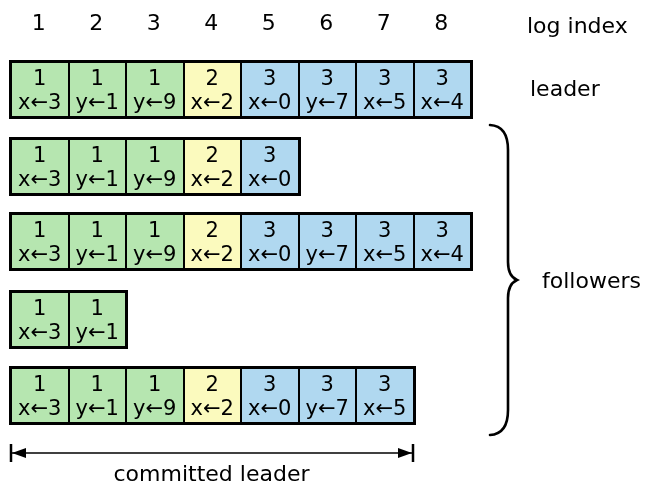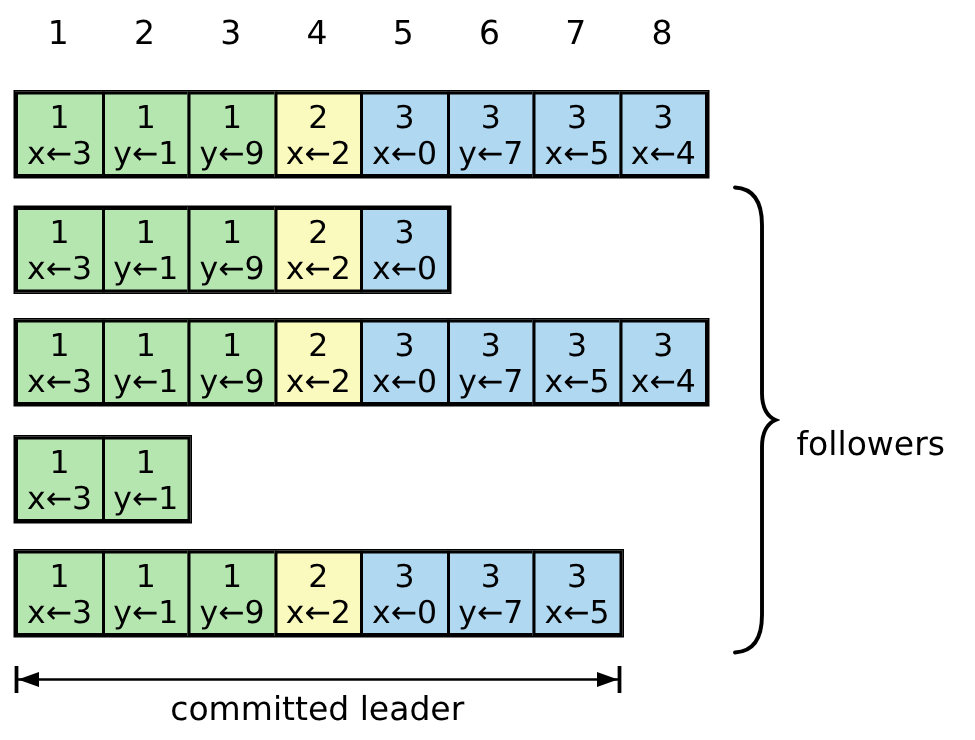--- a/index.html
+++ b/index.html
@@ -8,21 +8,21 @@
     font-family:"DejaVu Sans","Liberation Sans",sans-serif;color:#000;
     overflow:hidden;
   }
   .idx{
     position:absolute;top:10px;width:57.5px;text-align:center;
     font-size:22px;line-height:26px;
   }
   .side-label{position:absolute;font-size:22px;line-height:26px;white-space:nowrap;}
   .lbl-logindex{left:527px;top:13px;}
   .lbl-leader{left:530px;top:76px;}
-  .lbl-followers{left:531px;top:268px;margin-top:16px;}
+  .lbl-followers{left:542px;top:268px;}
   .log-row{
     position:absolute;left:10px;display:flex;outline:1px solid #000;
   }
   .log-entry{
     width:59.5px;height:57px;box-sizing:border-box;border:2px solid #000;
     display:flex;flex-direction:column;align-items:center;justify-content:center;
     font-size:21px;line-height:24px;text-align:center;
   }
   .log-entry + .log-entry{margin-left:-2px;}
   .term{height:24px;}
@@ -43,21 +43,23 @@
       <div class="idx" style="left: 10px;">1</div>
       <div class="idx" style="left: 67.5px;">2</div>
       <div class="idx" style="left: 125px;">3</div>
       <div class="idx" style="left: 182.5px;">4</div>
       <div class="idx" style="left: 240px;">5</div>
       <div class="idx" style="left: 297.5px;">6</div>
       <div class="idx" style="left: 355px;">7</div>
       <div class="idx" style="left: 412.5px;">8</div>
     </div>
 
-
+  <div class="side-label lbl-logindex">log index</div>
+
+  <div class="side-label lbl-leader">leader</div>
 
   <div>
       <div class="log-row" style="top: 61px;">
         <div class="log-entry" style="background: rgb(182, 230, 176);">
           <div class="term">1</div>
           <div class="cmd">x←3</div>
         </div>
         <div class="log-entry" style="background: rgb(182, 230, 176);">
           <div class="term">1</div>
           <div class="cmd">y←1</div>

